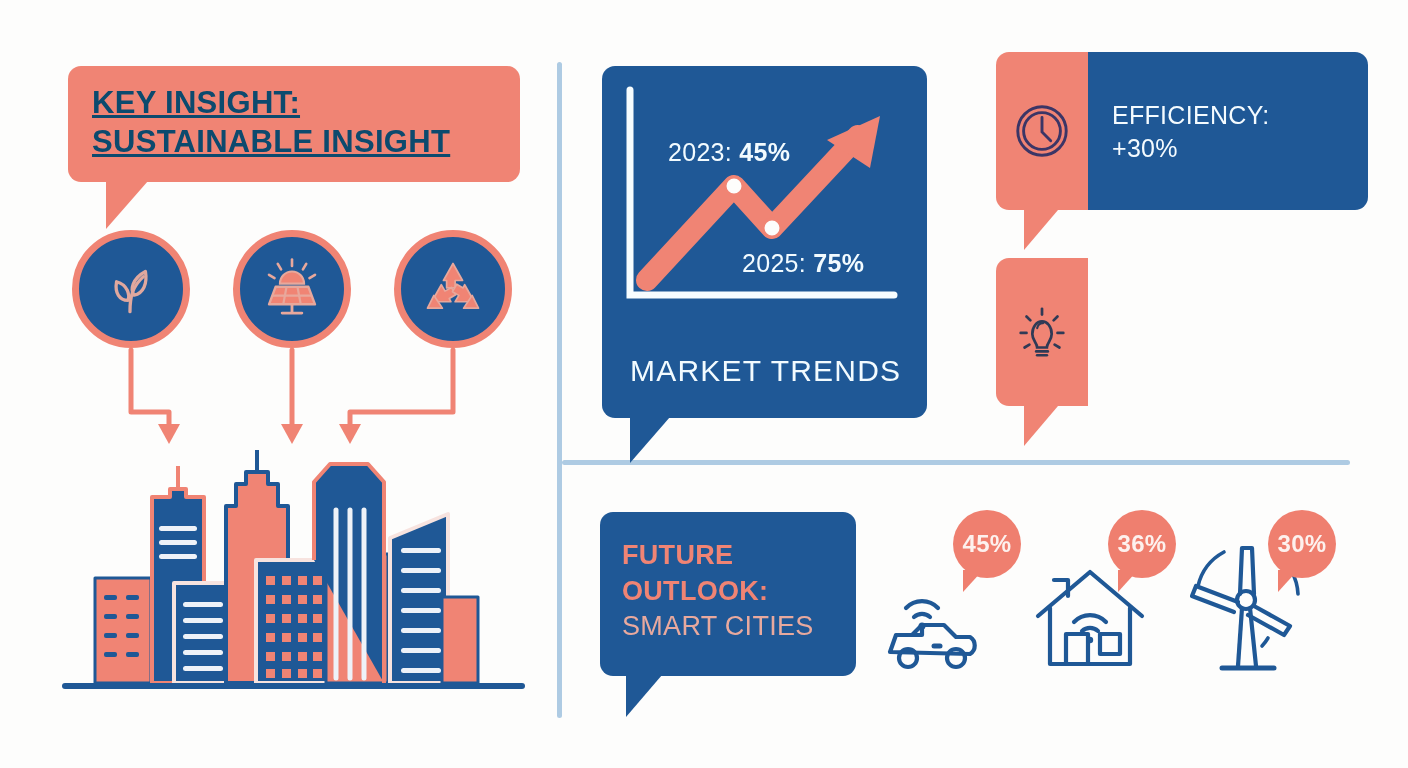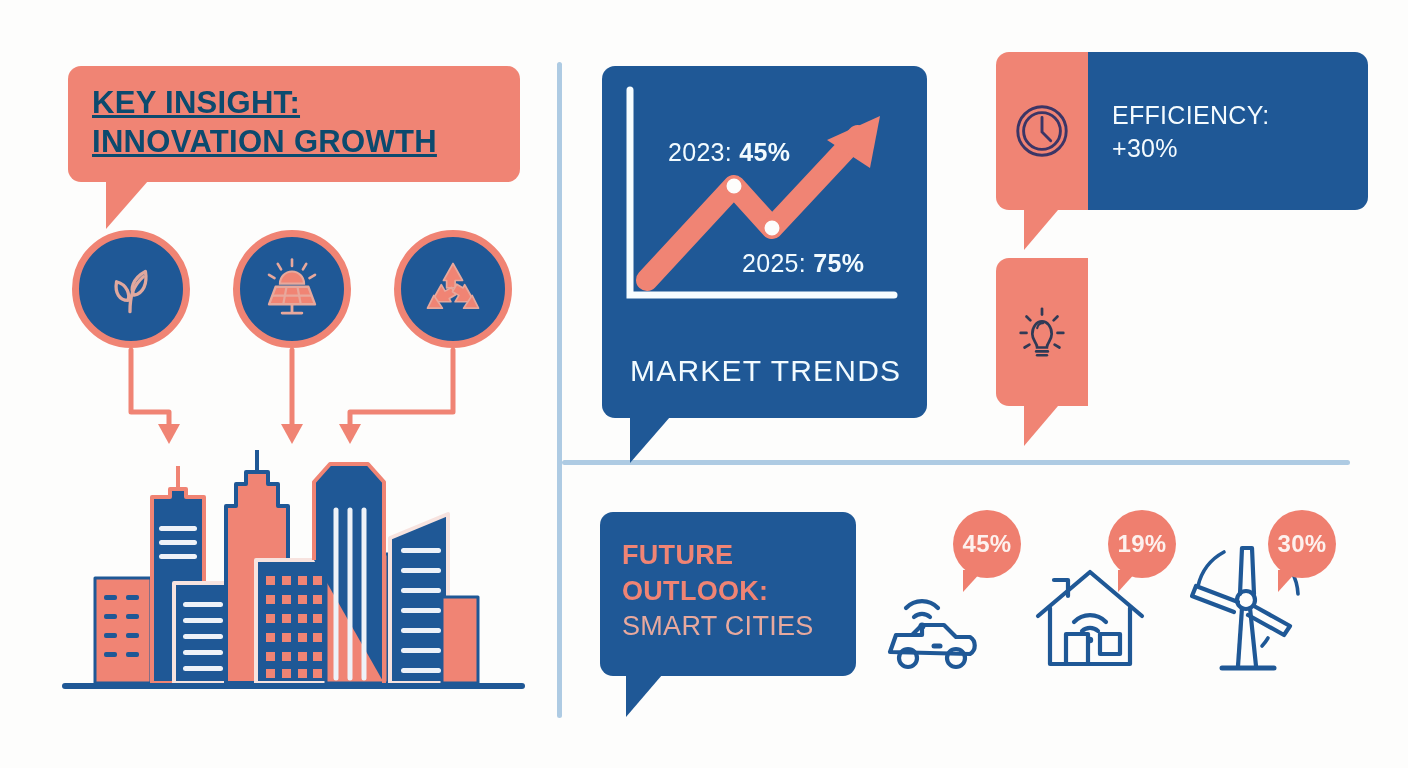--- a/index.html
+++ b/index.html
@@ -84,21 +84,21 @@
 
 <div class="stage">
 
   <div class="div-v"></div>
   <div class="div-h"></div>
 
   <div class="bubble" id="key-card"></div>
   <div class="tail" id="key-tail"></div>
   <div class="key-text">
     <span>KEY INSIGHT:</span><br>
-    <span>INNOVATION GROWTH</span>
+    <span>SUSTAINABLE INSIGHT</span>
   </div>
 
   <div class="circ" id="circ-leaf">
     <svg width="66" height="66" viewBox="0 0 64 64">
       <g fill="none" stroke="#e0a89e" stroke-width="3.2" stroke-linecap="round" stroke-linejoin="round">
         <path d="M31 54 C31 40 33 30 44 20"></path>
         <path d="M46 15 C48 27 44 36 35 38 C31 33 33 22 46 15 Z" fill="none"></path>
         <path d="M18 25 C16 36 21 43 29 43 C31 38 29 28 18 25 Z" fill="none"></path>
       </g>
     </svg>
@@ -333,21 +333,21 @@
       <path d="M22 48 V104 H102 V48"></path>
       <path d="M26 20 h14 v16"></path>
       <rect x="38" y="74" width="22" height="30"></rect>
       <rect x="72" y="74" width="20" height="20"></rect>
       <path d="M46 62 a22 22 0 0 1 32 0"></path>
       <path d="M54 71 a12 12 0 0 1 16 0"></path>
       <circle cx="62" cy="80" r="3.2" fill="#1f5896" stroke="none"></circle>
     </g>
   </svg>
   <div class="pct" style="left:1108px;top:510px;">
-    <span>19%</span>
+    <span>36%</span>
   </div>
   <div class="pct-tail" style="left:1118px;top:570px;"></div>
 
   <svg class="sc-icon" style="left:1180px;top:540px;" width="136" height="136" viewBox="0 0 136 136">
     <g fill="none" stroke="#1f5896" stroke-width="4.2" stroke-linecap="round" stroke-linejoin="round">
       <path d="M60 54 L62 8 h10 l2 46"></path>
       <path d="M58 62 L16 46 l-4 10 l42 16"></path>
       <path d="M74 66 L110 86 l-6 9 l-36 -20"></path>
       <circle cx="66" cy="60" r="9"></circle>
       <path d="M62 68 L58 126"></path>

